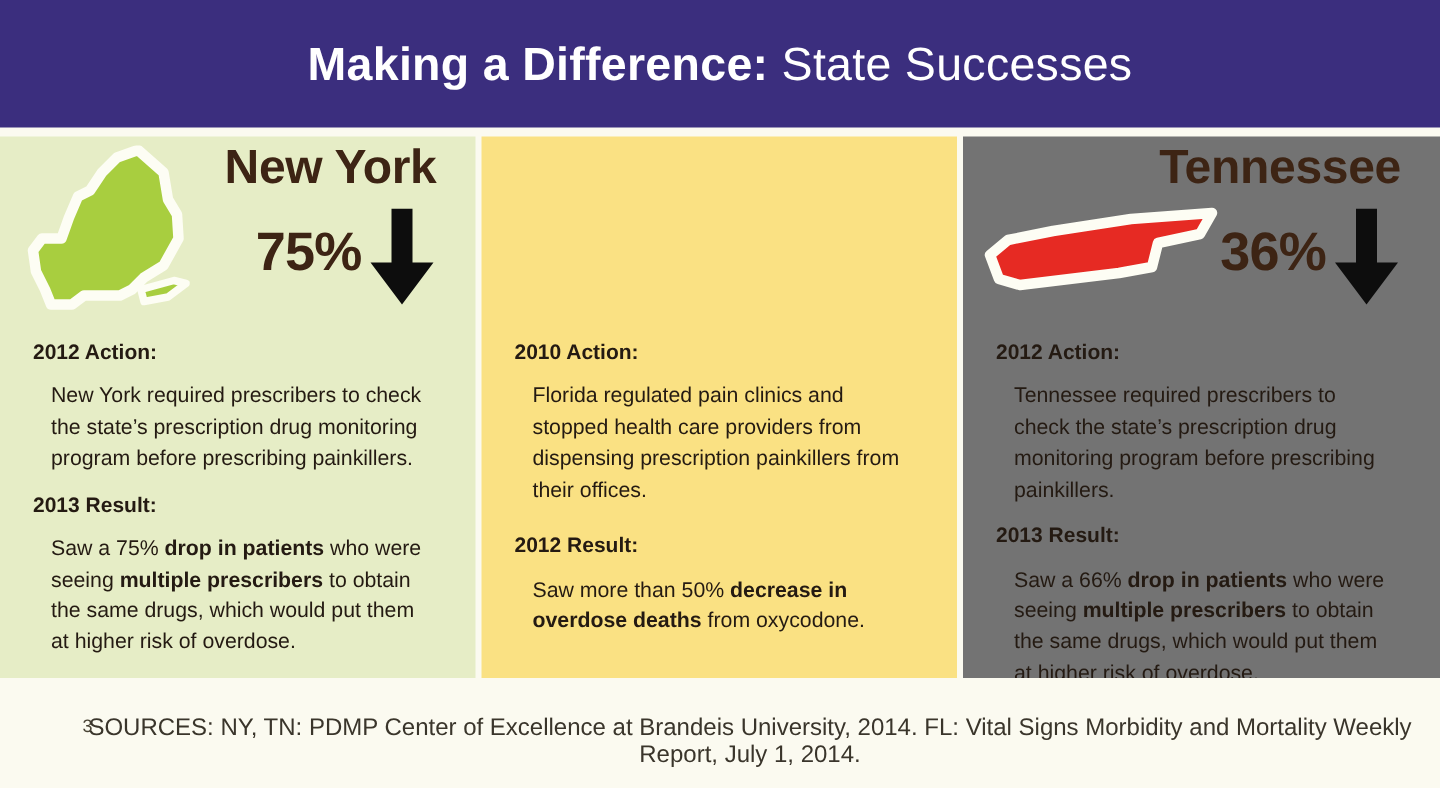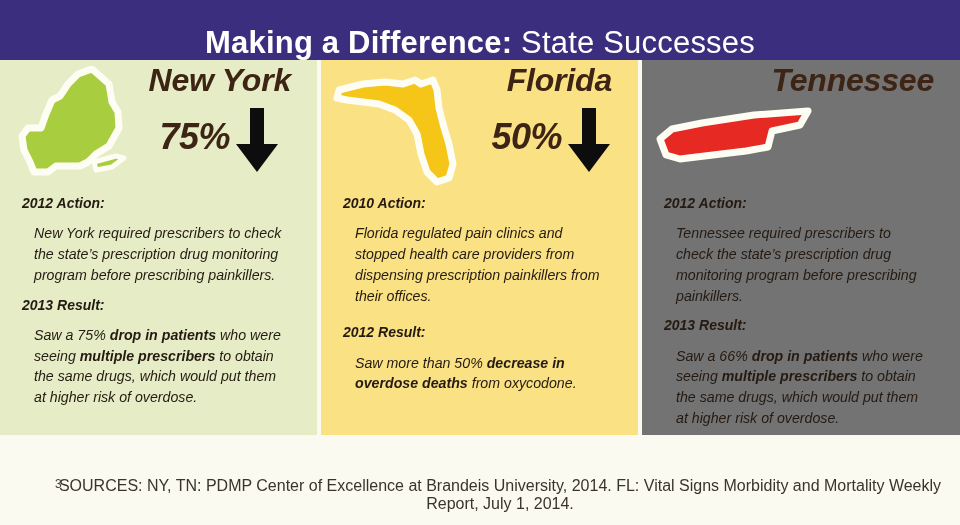--- a/index.html
+++ b/index.html
@@ -39,25 +39,24 @@
     font-weight: bold;
   }
   .header-title .light {
     font-weight: normal;
   }
 
   
   .panels {
     position: absolute;
     left: 0;
-    top: 60px;
+    top: 91px;
     width: 960px;
     height: 375px;
     display: flex;
-    font-style: italic;
   }
   .panel {
     position: relative;
     height: 375px;
     box-sizing: border-box;
     overflow: hidden;
   }
   .panel-ny  { width: 317px; background: #e6edc6; }
   .gap       { width: 4px;  background: #fbfaf0; flex: 0 0 4px; }
   .panel-fl  { width: 317px; background: #fae183; }
@@ -87,21 +86,21 @@
   .state-name {
     font-size: 32px;
     font-weight: bold;
     letter-spacing: -0.2px;
     white-space: nowrap;
   }
   .pct-row {
     margin-top: 4px;
     display: flex;
     align-items: center;
-    justify-content: center;
+    justify-content: flex-end;
     gap: 2px;
   }
   .pct {
     font-size: 36px;
     font-weight: bold;
     letter-spacing: -0.5px;
   }
   .arrow {
     width: 46px;
     height: 66px;
@@ -206,65 +205,55 @@
       <div class="block-result">
         <div class="sub-head">2013 Result:</div>
         <p class="body-copy"><span>Saw a 75% </span><b>drop in patients</b><span> who were seeing </span><b>multiple prescribers</b><span> to obtain the same drugs, which would put them at higher risk of overdose.</span></p>
       </div>
     </div>
   </div>
 
   <div class="gap"></div>
 
   <div class="panel panel-fl">
+    <div class="panel-body">
+      <div class="block-action">
+        <div class="sub-head">2010 Action:</div>
+        <p class="body-copy">Florida regulated pain clinics and stopped health care providers from dispensing prescription painkillers from their offices.</p>
+      </div>
+      <div class="block-result">
+        <div class="sub-head">2012 Result:</div>
+        <p class="body-copy"><span>Saw more than 50% </span><b>decrease in overdose deaths</b><span> from oxycodone.</span></p>
+      </div>
+    </div>
+  </div>
+
+  <div class="gap"></div>
+
+  <div class="panel panel-tn">
     <div class="panel-head">
-      <div class="map map-fl">
-        <svg viewBox="0 0 142 120" xmlns="http://www.w3.org/2000/svg">
-          <path d="M6 22 L30 16 L52 14 L70 16 L82 12 L88 16 L100 12 L104 22 L106 40 L110 56 L116 76 L120 96 L116 110 L104 114 L94 104 L88 86 L84 66 L76 52 L62 42 L46 36 L30 34 L14 32 L4 30 Z" fill="#f5c518" stroke="#fdfdf4" stroke-width="7" stroke-linejoin="round"></path>
+      <div class="map map-tn">
+        <svg viewBox="0 0 170 62" xmlns="http://www.w3.org/2000/svg">
+          <path d="M158 6 L150 20 L122 26 L118 42 L96 46 L30 54 L16 50 L10 34 L22 24 L52 18 L104 10 Z" fill="#e62a23" stroke="#fdfdf4" stroke-width="7" stroke-linejoin="round"></path>
         </svg>
       </div>
       <div class="head-text">
-        <div class="state-name">Florida</div>
+        <div class="state-name">Tennessee</div>
         <div class="pct-row">
-          <span class="pct">50%</span>
+          <span class="pct">36%</span>
           <span class="arrow">
             <svg viewBox="0 0 46 66" xmlns="http://www.w3.org/2000/svg">
               <path d="M16 0 L30 0 L30 36 L44 36 L23 64 L2 36 L16 36 Z" fill="#0d0d0d"></path>
             </svg>
           </span>
         </div>
       </div>
     </div>
     <div class="panel-body">
       <div class="block-action">
-        <div class="sub-head">2010 Action:</div>
-        <p class="body-copy">Florida regulated pain clinics and stopped health care providers from dispensing prescription painkillers from their offices.</p>
-      </div>
-      <div class="block-result">
-        <div class="sub-head">2012 Result:</div>
-        <p class="body-copy"><span>Saw more than 50% </span><b>decrease in overdose deaths</b><span> from oxycodone.</span></p>
-      </div>
-    </div>
-  </div>
-
-  <div class="gap"></div>
-
-  <div class="panel panel-tn">
-    <div class="panel-head">
-      <div class="map map-tn">
-        <svg viewBox="0 0 170 62" xmlns="http://www.w3.org/2000/svg">
-          <path d="M158 6 L150 20 L122 26 L118 42 L96 46 L30 54 L16 50 L10 34 L22 24 L52 18 L104 10 Z" fill="#e62a23" stroke="#fdfdf4" stroke-width="7" stroke-linejoin="round"></path>
-        </svg>
-      </div>
-      <div class="head-text">
-        <div class="state-name">Tennessee</div>
-      </div>
-    </div>
-    <div class="panel-body">
-      <div class="block-action">
         <div class="sub-head">2012 Action:</div>
         <p class="body-copy">Tennessee required prescribers to check the state’s prescription drug monitoring program before prescribing painkillers.</p>
       </div>
       <div class="block-result">
         <div class="sub-head">2013 Result:</div>
         <p class="body-copy"><span>Saw a 66% </span><b>drop in patients</b><span> who were seeing </span><b>multiple prescribers</b><span> to obtain the same drugs, which would put them at higher risk of overdose.</span></p>
       </div>
     </div>
   </div>
 

